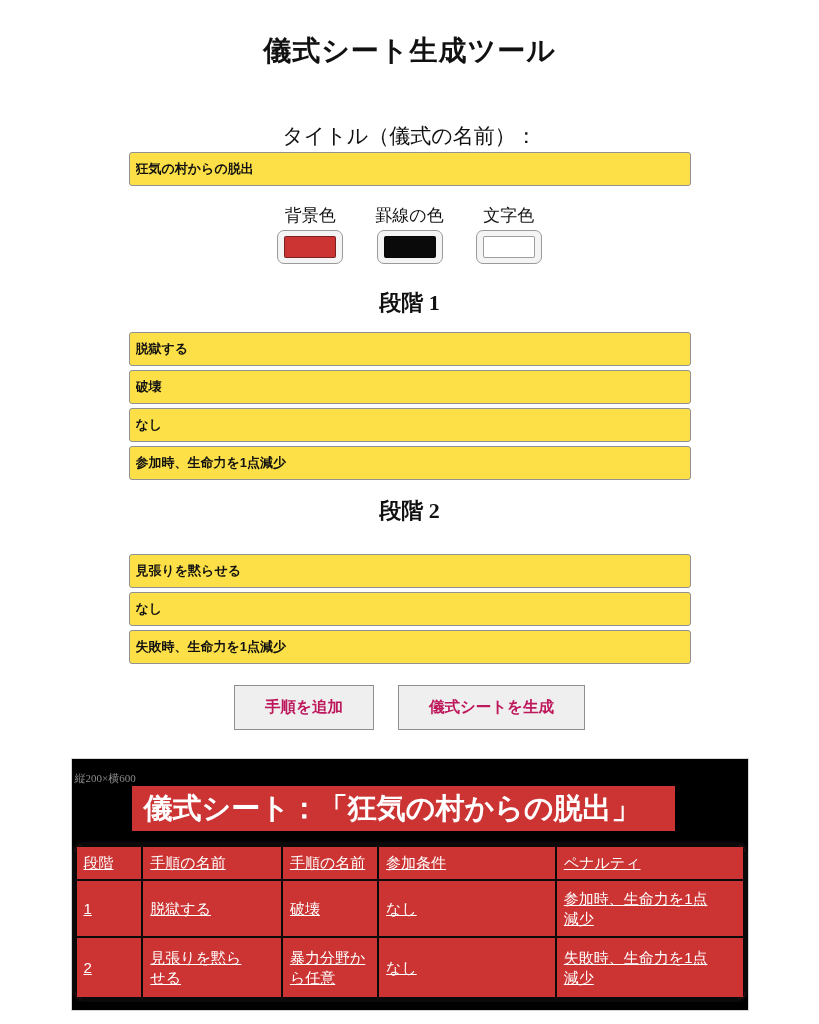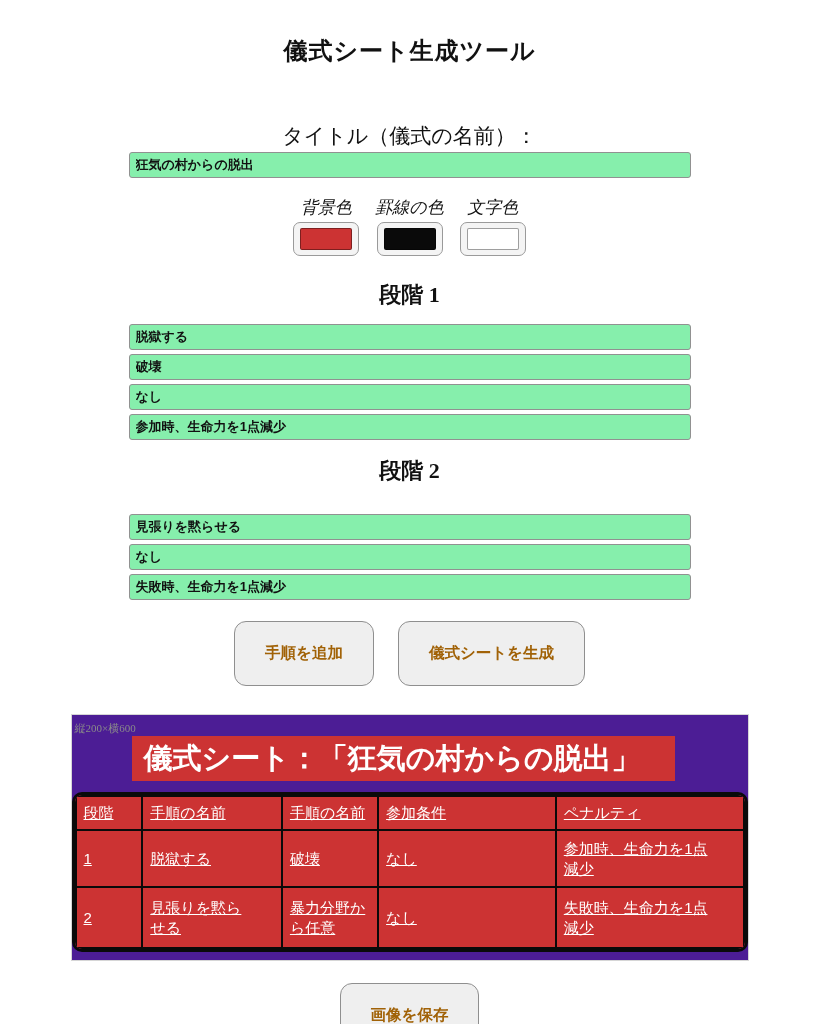--- a/index.html
+++ b/index.html
@@ -1,56 +1,56 @@
 <!DOCTYPE html>
 <html lang="ja" style="--sheet-bg: #cc3333; --sheet-line: #0a0a0a; --sheet-text: #ffffff;"><head>
 <meta charset="utf-8">
 <style>
   html,body{margin:0;padding:0;background:#fff;}
   body{width:819px;font-family:"Liberation Serif",serif;color:#111;}
   .page{text-align:center;padding-top:2px;}
 
-  h1.app-title{font-size:24px;font-weight:700;margin:20px 0 0;line-height:58px;letter-spacing:1px;}
+  h1.app-title{font-size:28px;font-weight:700;margin:20px 0 0;line-height:58px;letter-spacing:1px;}
 
   .field-label{font-size:21px;margin-top:44px;line-height:24px;}
   input.field{
-    box-sizing:border-box;display:block;width:562px;height:26px;
+    box-sizing:border-box;display:block;width:562px;height:34px;
     margin:4px auto 4px;padding:3px 6px;
-    border:1px solid #919191;border-radius:3px;background:#86efac;
+    border:1px solid #919191;border-radius:3px;background:#fde047;
     font:600 13px "Liberation Sans",sans-serif;color:#111;
   }
   input.title-field{margin-bottom:12px;}
 
-  .color-row{display:flex;justify-content:center;align-items:flex-start;gap:16px;margin-top:19px;font-style:italic;}
+  .color-row{display:flex;justify-content:center;align-items:flex-start;gap:32px;margin-top:19px;}
   .color-col{display:flex;flex-direction:column;align-items:center;gap:3px;}
   .color-label{font-size:17px;line-height:22px;}
   .color-swatch{
     box-sizing:border-box;width:66px;height:34px;padding:5px 6px;
     border:1px solid #9a9a9a;border-radius:7px;background:#f4f4f4;cursor:pointer;
   }
   .swatch-inner{width:100%;height:100%;border:1px solid rgba(0,0,0,.38);border-radius:2px;box-sizing:border-box;}
   .sw-bg{background:var(--sheet-bg);}
   .sw-line{background:var(--sheet-line);}
   .sw-text{background:var(--sheet-text);}
 
   h2.stage-heading{font-size:22px;font-weight:700;line-height:26px;margin:0;}
   .stage-1 h2.stage-heading{margin:26px 0 16px;}
   .stage-2 h2.stage-heading{margin:18px 0 30px;}
 
   .btn-row{display:flex;justify-content:center;gap:24px;margin-top:21px;}
   button.ui-btn{
-    font:700 15.5px "Liberation Sans",sans-serif;color:#a16207;
-    background:#efefef;border:1px solid #8f8f8f;border-radius:12px;
-    padding:21px 30px;cursor:pointer;
+    font:700 15.5px "Liberation Sans",sans-serif;color:#be185d;
+    background:#efefef;border:1px solid #8f8f8f;border-radius:0;
+    padding:11px 30px;cursor:pointer;
   }
 
   .preview{
     box-sizing:border-box;width:678px;margin:28px auto 0;
-    border:1px solid #d6d6d6;background:#4c1d95;text-align:left;
-    padding:6px 0 8px;
+    border:1px solid #d6d6d6;background:#000000;text-align:left;
+    padding:12px 0 8px;
   }
   .size-label{font:11px "Liberation Serif",serif;color:#8a8a8a;margin:1px 0 0 3px;height:13px;line-height:13px;}
   .banner{
     box-sizing:border-box;display:block;margin:1px 0 0 60px;width:543px;
     background:var(--sheet-bg);color:var(--sheet-text);
     font:700 29px/32px "Liberation Sans",sans-serif;
     padding:6px 12px 7px;white-space:nowrap;overflow:hidden;
   }
   .sheet-table-wrap{
     margin-top:11px;border:3px solid var(--sheet-line);border-radius:10px;overflow:hidden;

